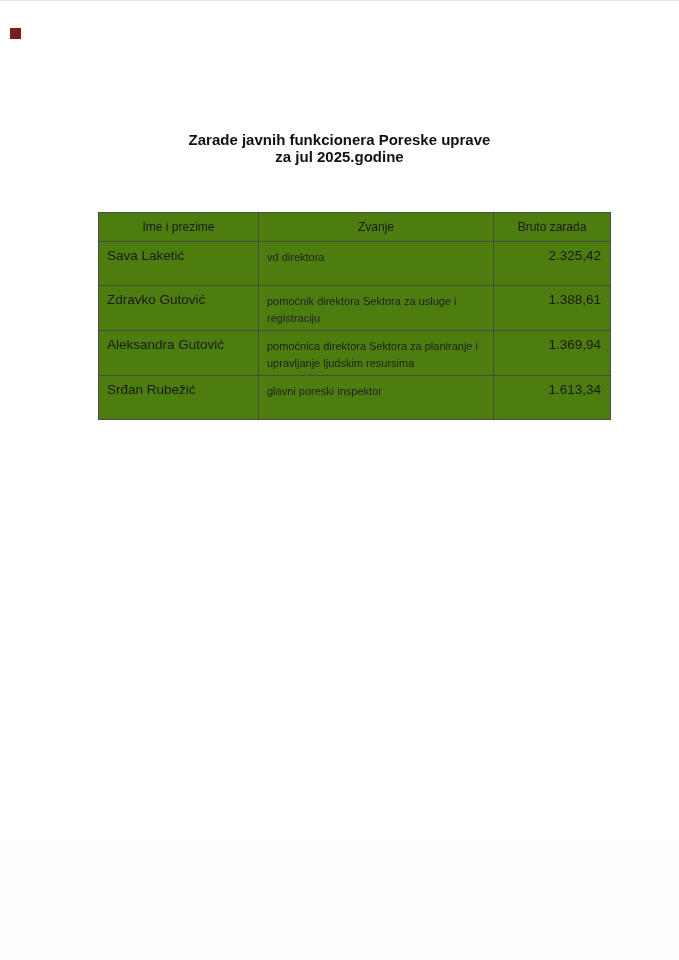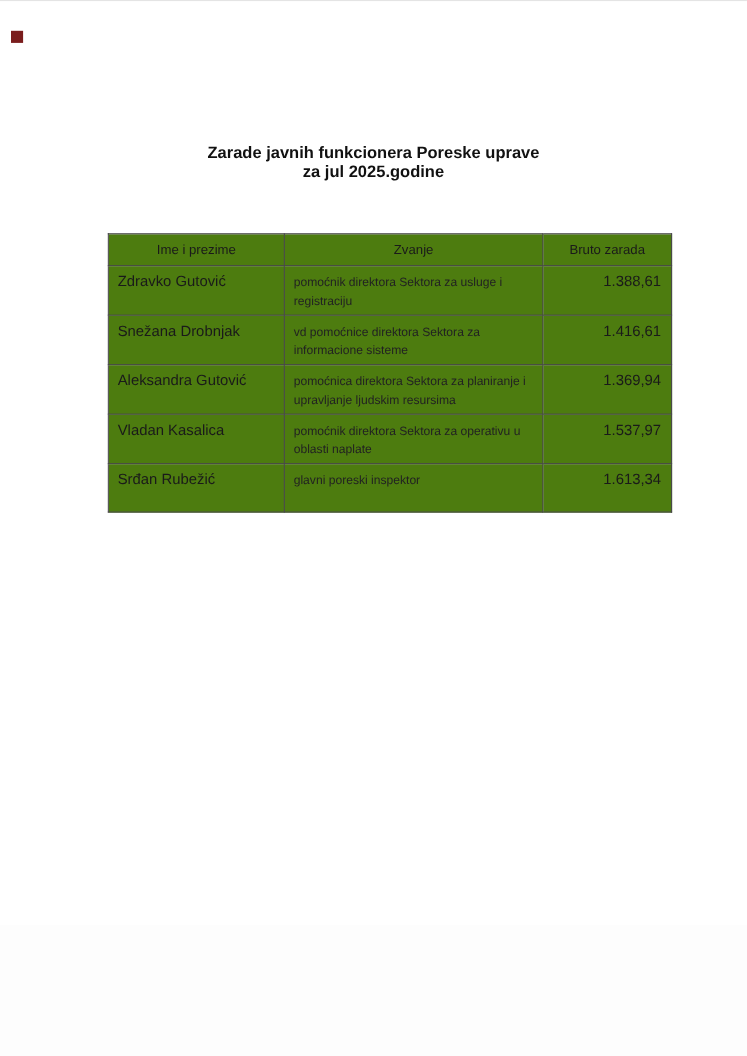--- a/index.html
+++ b/index.html
@@ -109,38 +109,33 @@
     </colgroup>
     <thead>
       <tr>
         <th>Ime i prezime</th>
         <th>Zvanje</th>
         <th>Bruto zarada</th>
       </tr>
     </thead>
     <tbody>
       <tr>
+        <td class="cell-name">Sava Laketić</td>
+        <td class="cell-title">vd direktora</td>
+        <td class="cell-salary">2.325,42</td>
+      </tr>
+      <tr>
         <td class="cell-name">Zdravko Gutović</td>
         <td class="cell-title">pomoćnik direktora Sektora za usluge i registraciju</td>
         <td class="cell-salary">1.388,61</td>
       </tr>
       <tr>
-        <td class="cell-name">Snežana Drobnjak</td>
-        <td class="cell-title">vd pomoćnice direktora Sektora za informacione sisteme</td>
-        <td class="cell-salary">1.416,61</td>
-      </tr>
-      <tr>
         <td class="cell-name">Aleksandra Gutović</td>
         <td class="cell-title">pomoćnica direktora Sektora za planiranje i upravljanje ljudskim resursima</td>
         <td class="cell-salary">1.369,94</td>
-      </tr>
-      <tr>
-        <td class="cell-name">Vladan Kasalica</td>
-        <td class="cell-title">pomoćnik direktora Sektora za operativu u oblasti naplate</td>
-        <td class="cell-salary">1.537,97</td>
       </tr>
       <tr class="last-row">
         <td class="cell-name">Srđan Rubežić</td>
         <td class="cell-title">glavni poreski inspektor</td>
         <td class="cell-salary">1.613,34</td>
       </tr>
     </tbody>
   </table>
 
 </div>

